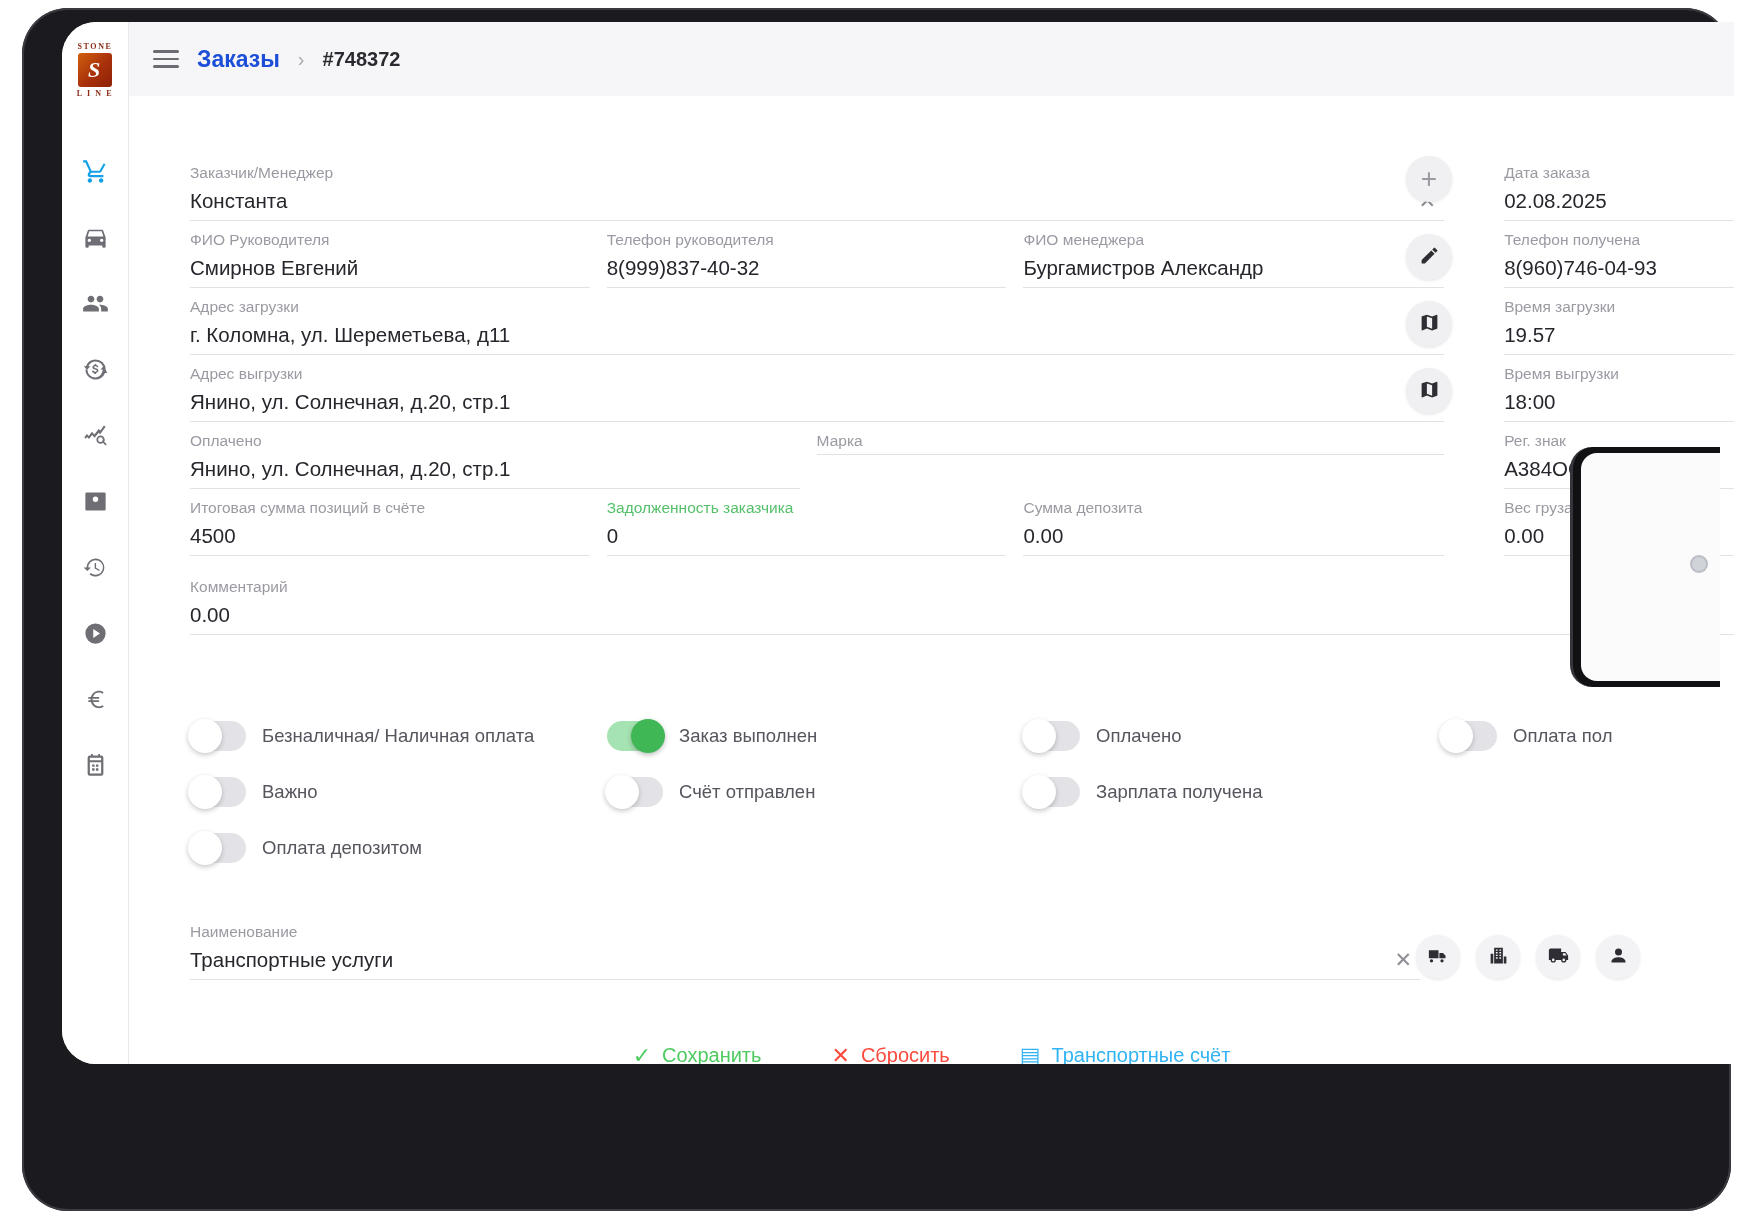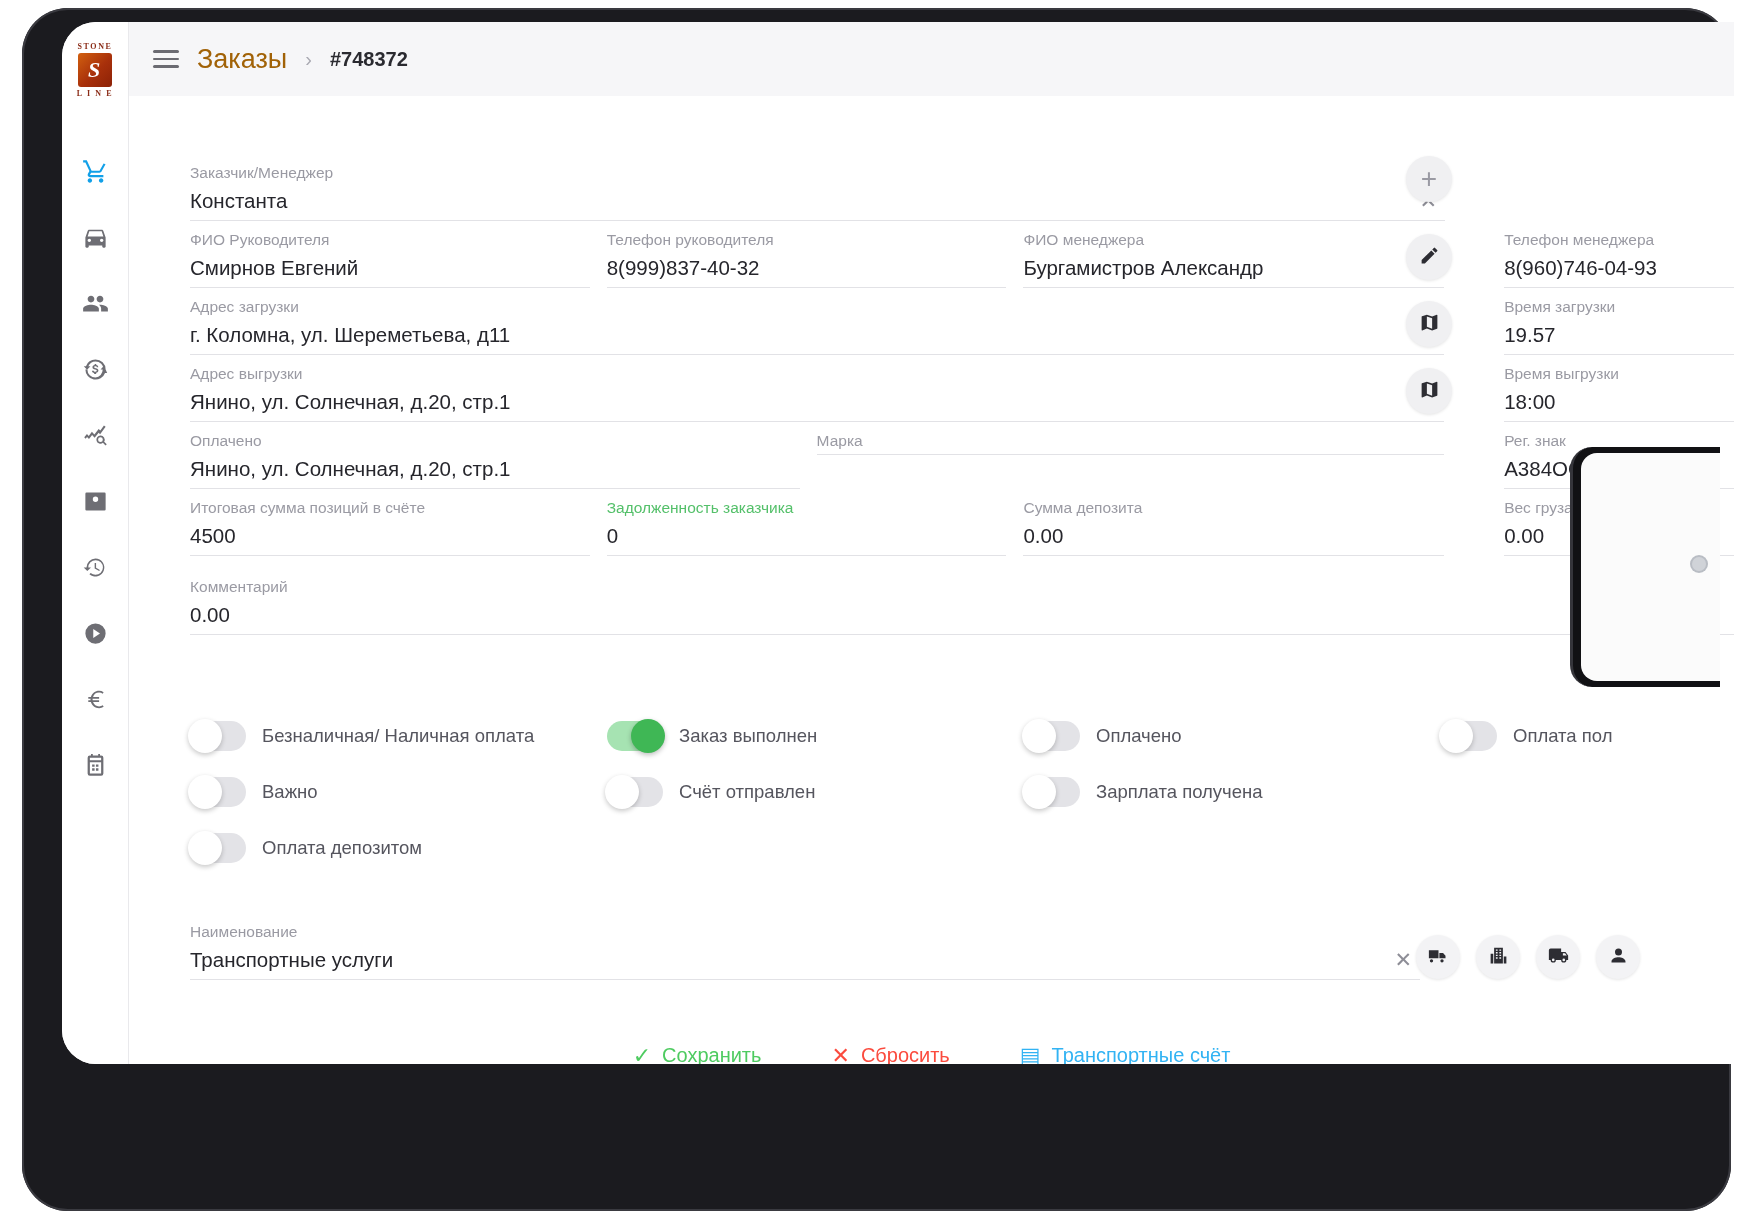--- a/index.html
+++ b/index.html
@@ -83,21 +83,21 @@
   
   #topbar {
     position: absolute; left: 67px; top: 0; right: 0; height: 74px;
     background: #f6f6f8;
     display: flex; align-items: center;
     padding-left: 24px; gap: 18px;
     z-index: 15;
   }
   .burger { width: 26px; height: 18px; display:flex; flex-direction: column; justify-content: space-between; cursor: pointer; }
   .burger span { display:block; height: 2.6px; background: #6b6b72; border-radius: 2px; }
-  .crumb-link { color: #a16207; font-size: 27px; font-weight: 400; cursor: pointer; }
+  .crumb-link { color: #1d4ed8; font-size: 23px; font-weight: 700; cursor: pointer; }
   .crumb-sep { color: #a9a9b2; font-size: 20px; }
   .crumb-current { color: #2a2a30; font-size: 20px; font-weight: 700; }
   #topbar-right { margin-left: auto; padding-right: 22px; color: #9b9ba3; }
 
   
   #content {
     position: absolute; left: 67px; top: 74px; right: 0; bottom: 0;
     background: #ffffff;
     padding: 66px 0 0 0;
     overflow: hidden;
@@ -286,20 +286,25 @@
       <div class="form-grid">
 
         <div class="row">
           <div class="field" style="width:1255px">
             <div class="lbl">Заказчик/Менеджер</div>
             <div class="val">Константа</div>
             <div class="underline"></div>
             <span class="clear-x">✕</span>
           </div>
           <div class="field" style="width:60px"></div>
+          <div class="field" style="width:230px">
+            <div class="lbl">Дата заказа</div>
+            <div class="val">02.08.2025</div>
+            <div class="underline"></div>
+          </div>
         </div>
 
         <div class="row">
           <div class="field" style="width:400px">
             <div class="lbl">ФИО Руководителя</div>
             <div class="val">Смирнов Евгений</div>
             <div class="underline"></div>
           </div>
           <div class="field" style="width:17px"></div>
           <div class="field" style="width:400px">
@@ -308,21 +313,21 @@
             <div class="underline"></div>
           </div>
           <div class="field" style="width:17px"></div>
           <div class="field" style="width:421px">
             <div class="lbl">ФИО менеджера</div>
             <div class="val">Бургамистров Александр</div>
             <div class="underline"></div>
           </div>
           <div class="field" style="width:60px"></div>
           <div class="field" style="width:230px">
-            <div class="lbl">Телефон менеджера</div>
+            <div class="lbl">Телефон получена</div>
             <div class="val">8(960)746-04-93</div>
             <div class="underline"></div>
           </div>
         </div>
 
         <div class="row">
           <div class="field" style="width:1255px">
             <div class="lbl">Адрес загрузки</div>
             <div class="val">г. Коломна, ул. Шереметьева, д11</div>
             <div class="underline"></div>

